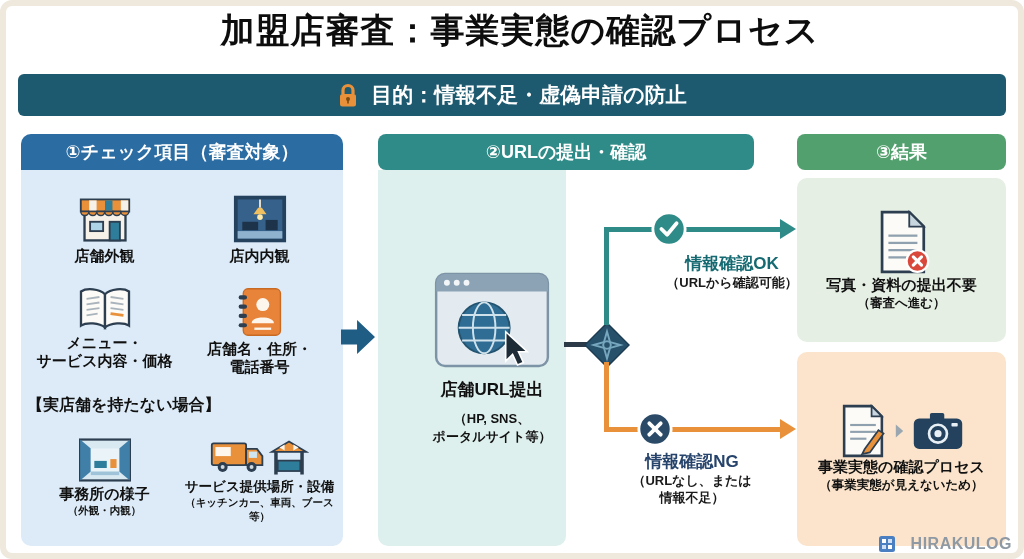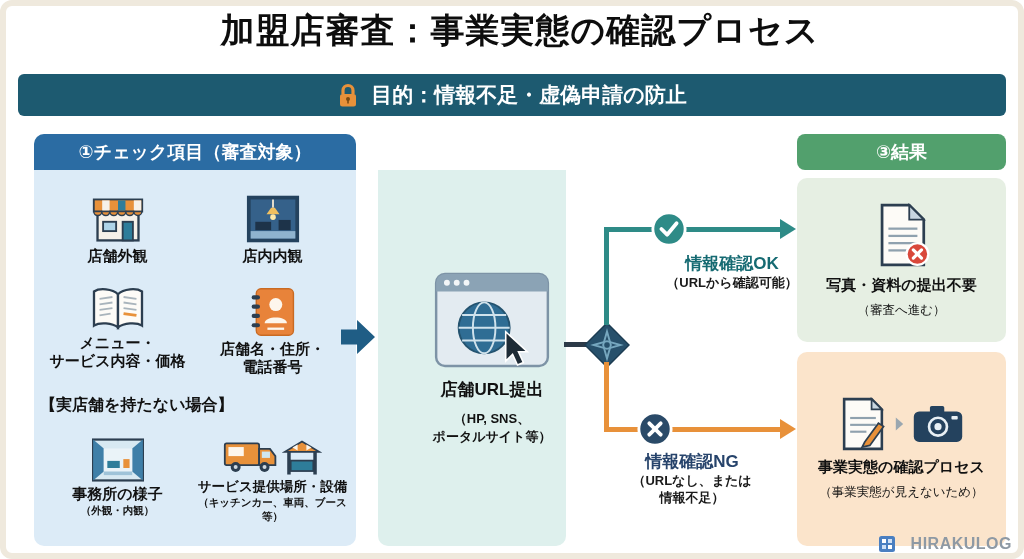--- a/index.html
+++ b/index.html
@@ -26,21 +26,21 @@
     background:#1d5a70; border-radius:6px;
     display:flex; align-items:center; justify-content:center; gap:12px;
     color:#ffffff; font-size:21px; font-weight:800;
   }
   .col-header {
     display:flex; align-items:center; justify-content:center;
     color:#ffffff; font-size:18px; font-weight:800;
   }
   
   .col-check {
-    position:absolute; left:34px; top:134px; width:322px; height:412px;
+    position:absolute; left:21px; top:134px; width:322px; height:412px;
     background:#dcebf7; border-radius:10px;
   }
   .check-header { height:36px; background:#2b6ca3; border-radius:10px 10px 0 0; }
   .chk-grid {
     position:absolute; top:36px; left:0; right:0; bottom:0;
     display:flex; flex-direction:column; justify-content:space-evenly;
     padding:2px 6px;
   }
   .chk-row { display:flex; }
   .chk-item { flex:1; display:flex; flex-direction:column; align-items:center; gap:1px; }
@@ -76,27 +76,27 @@
   .branch-text { position:absolute; width:176px; text-align:center; }
   .ok-text { left:604px; top:252px;margin-left:40px; }
   .ng-text { left:604px; top:450px; }
   .branch-label-ok { font-size:17px; font-weight:800; color:#156a72; }
   .branch-label-ng { font-size:17px; font-weight:800; color:#26436b; }
   .branch-sub { font-size:13px; font-weight:700; color:#1a1a1a; white-space:pre-line; line-height:1.3; }
   
   .result-header { position:absolute; left:797px; top:134px; width:209px; height:36px; background:#52a06d; border-radius:8px; }
   .result-box {
     position:absolute; left:797px; width:209px; border-radius:10px;
-    display:flex; flex-direction:column; align-items:center; justify-content:center; gap:7px;
+    display:flex; flex-direction:column; align-items:center; justify-content:center; 
     padding:6px 8px;
   }
   .ok-box { top:178px; height:164px; background:#e6efe3; }
   .ng-box { top:352px; height:194px; background:#fbe4cb; }
   .res-label { font-size:15px; font-weight:800; color:#111; text-align:center; }
-  .res-sub { font-size:12.5px; font-weight:400; color:#111; text-align:center; }
+  .res-sub { font-size:12.5px; font-weight:700; color:#111; text-align:center; }
   .ng-icons { display:flex; align-items:center; gap:6px; }
   
   .watermark {
     position:absolute; right:12px; bottom:6px;
     display:flex; align-items:center; gap:16px;
     color:#8e99a4; font-weight:800; font-size:16px; letter-spacing:0.5px;
   }
   .ic { line-height:0; }
 </style>
 </head>
@@ -251,20 +251,21 @@
       </div>
     </div>
   </section>
 
   <span class="big-arrow ic">
     <svg width="34" height="40" viewBox="0 0 36 42">
       <polygon points="0,13 17,13 17,3 36,21 17,39 17,29 0,29" fill="#1f5d85"></polygon>
     </svg>
   </span>
 
+  <div class="col-header url-header">②URLの提出・確認</div>
   <div class="url-body">
     <span class="ic">
       <svg width="118" height="98" viewBox="0 0 120 100">
         <rect x="3" y="3" width="114" height="94" rx="9" fill="#e3ebf1" stroke="#7d93a6" stroke-width="2.5"></rect>
         <path d="M3 12 a9 9 0 0 1 9 -9 h96 a9 9 0 0 1 9 9 v9 H3 Z" fill="#8ba3b5"></path>
         <circle cx="14" cy="12" r="3" fill="#f3f6f8"></circle>
           <circle cx="24" cy="12" r="3" fill="#f3f6f8"></circle>
           <circle cx="34" cy="12" r="3" fill="#f3f6f8"></circle>
         <circle cx="52" cy="58" r="26" fill="#2f6d94" stroke="#24536f" stroke-width="2"></circle>
         <ellipse cx="52" cy="58" rx="11.5" ry="26" fill="none" stroke="#cfe2ec" stroke-width="2"></ellipse>

